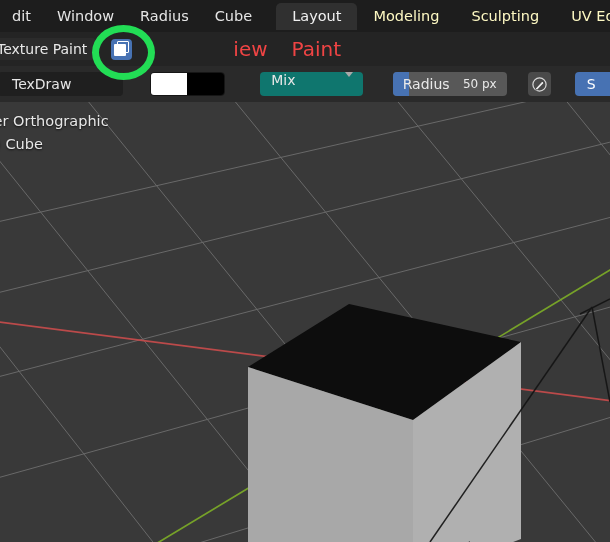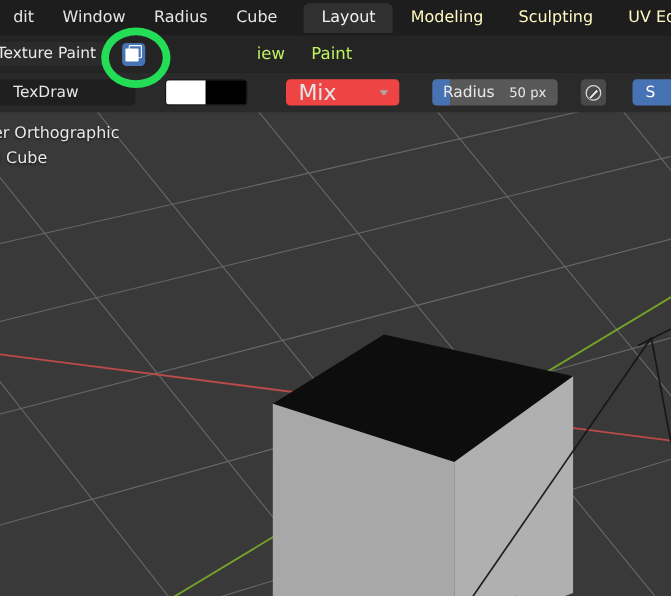--- a/index.html
+++ b/index.html
@@ -55,21 +55,21 @@
   .mode-icon-sq .front {
     position:absolute; left:3px; top:5px; width:12px; height:12px;
     background:#ffffff; border-radius:1px;
   }
   .mode-icon-sq .back {
     position:absolute; left:6px; top:2.5px; width:12px; height:12px;
     border:1.6px solid #ffffff; border-radius:1px;
   }
   .vp-menus { display:flex; align-items:center; margin-left:125px; }
   .vp-menu {
-    color:#bef264; font-size:15px; padding:0 12px; line-height:34px;
+    color:#ef4444; font-size:20px; padding:0 12px; line-height:34px;
     white-space:nowrap;
   }
 
   
   .toolbar {
     position:absolute; left:0; top:66px; width:610px; height:36px;
     background:#2a2a2a;
     display:flex; align-items:center;gap:17px;
   }
   .brush-field {
@@ -80,22 +80,22 @@
   }
   .color-swatch {
     margin-left:10px; width:91px; height:24px; border-radius:4px;
     overflow:hidden; display:flex; border:1px solid #161616;
   }
   .color-swatch .c1 { flex:1; background:#ffffff; }
   .color-swatch .c2 { flex:1; background:#000000; }
 
   .blend-select {
     margin-left:18px; width:120px; height:24px; border-radius:4px;
-    background:#ef4444; color:#e6e6e6; font-size:20px;
-    display:flex; align-items:center; padding:0 8px 0 11px;
+    background:#0f766e; color:#e6e6e6; font-size:14px;
+    display:flex; align-items:flex-start; padding:0 8px 0 11px;
     justify-content:space-between;
   }
   .chev { width:0;height:0;border-left:4px solid transparent;border-right:4px solid transparent;
           border-top:5px solid #a9a9a9; margin-right:2px; }
 
   .radius-slider {
     margin-left:13px; width:138px; height:24px; border-radius:4px;
     background:#585858; position:relative; overflow:hidden;
     display:flex; align-items:center;
   }

